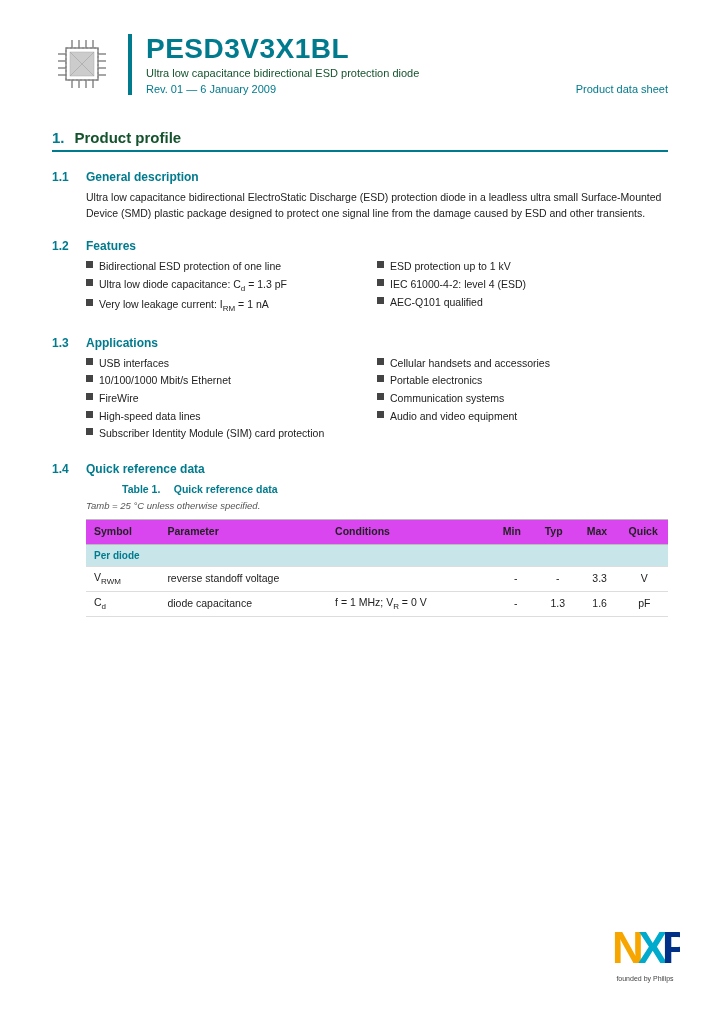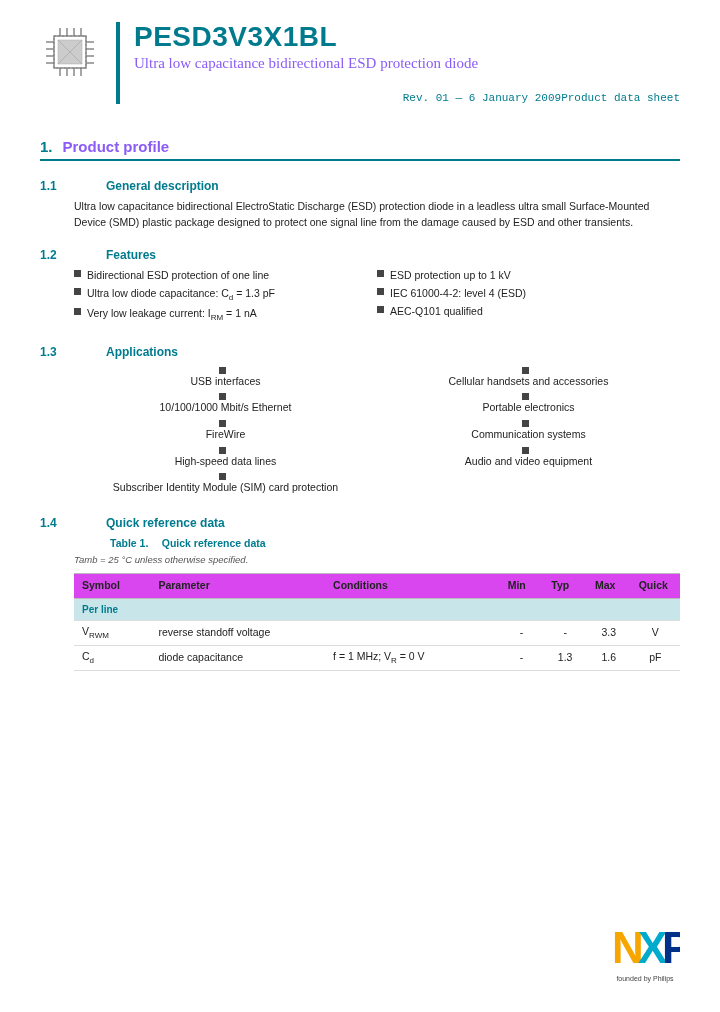--- a/index.html
+++ b/index.html
@@ -11,21 +11,21 @@
       color: #222;
       width: 720px;
       min-height: 1012px;
       position: relative;
     }
 
     .page {
       width: 720px;
       min-height: 1012px;
       background: #fff;
-      padding: 0;
+      padding: 12px;
       position: relative;
     }
 
     
     .header {
       display: flex;
       align-items: flex-start;
       padding: 22px 40px 10px 40px;
       border-bottom: none;
     }
@@ -45,33 +45,31 @@
 
     .header-product-name {
       font-size: 28px;
       font-weight: bold;
       color: #007b8e;
       letter-spacing: 0.5px;
       line-height: 1.1;
     }
 
     .header-subtitle {
-      font-size: 15px;
-      color: #8b5cf6;
+      font-size: 11px;
+      color: #14532d;
       font-weight: normal;
       margin-top: 2px;
-      font-family: Liberation Serif, serif;
     }
 
     .header-rev-row {
       display: flex;
-      justify-content: flex-end;
+      justify-content: space-between;
       align-items: center;
-      margin-top: 20px;
-      font-family: Liberation Mono, monospace;
+      margin-top: 4px;
     }
 
     .header-rev {
       font-size: 11px;
       color: #007b8e;
     }
 
     .header-datasheet {
       font-size: 11px;
       color: #007b8e;
@@ -89,37 +87,36 @@
     .section-number {
       font-size: 15px;
       font-weight: bold;
       color: #007b8e;
       margin-right: 10px;
     }
 
     .section-title {
       font-size: 15px;
       font-weight: bold;
-      color: #8b5cf6;
+      color: #14532d;
     }
 
     .content {
       padding: 0 40px;
     }
 
     
     .subsection {
       margin-top: 18px;
     }
 
     .subsection-header {
       display: flex;
       align-items: flex-end;
       margin-bottom: 6px;
-      gap: 32px;
     }
 
     .subsection-number {
       font-size: 12px;
       font-weight: bold;
       color: #007b8e;
       width: 34px;
       flex-shrink: 0;
     }
 
@@ -172,25 +169,24 @@
       gap: 0;
       margin-left: 34px;
     }
 
     .applications-col {
       flex: 1;
     }
 
     .app-item {
       display: flex;
-      align-items: center;
+      align-items: flex-start;
       margin-bottom: 3px;
       font-size: 10.5px;
       line-height: 1.4;
-      flex-direction: column;
     }
 
     
     .table-caption {
       font-size: 10.5px;
       font-weight: bold;
       color: #007b8e;
       margin-bottom: 1px;
       margin-left: 36px;
     }
@@ -440,21 +436,21 @@
               <th class="col-parameter">Parameter</th>
               <th class="col-conditions">Conditions</th>
               <th class="col-min">Min</th>
               <th class="col-typ">Typ</th>
               <th class="col-max">Max</th>
               <th class="col-unit">Quick</th>
             </tr>
           </thead>
           <tbody>
             <tr>
-              <td colspan="7" class="row-section">Per line</td>
+              <td colspan="7" class="row-section">Per diode</td>
             </tr>
             <tr>
               <td class="col-symbol">V<sub>RWM</sub></td>
               <td class="col-parameter">reverse standoff voltage</td>
               <td class="col-conditions"></td>
               <td class="col-min center">-</td>
               <td class="col-typ center">-</td>
               <td class="col-max center">3.3</td>
               <td class="col-unit center">V</td>
             </tr>

